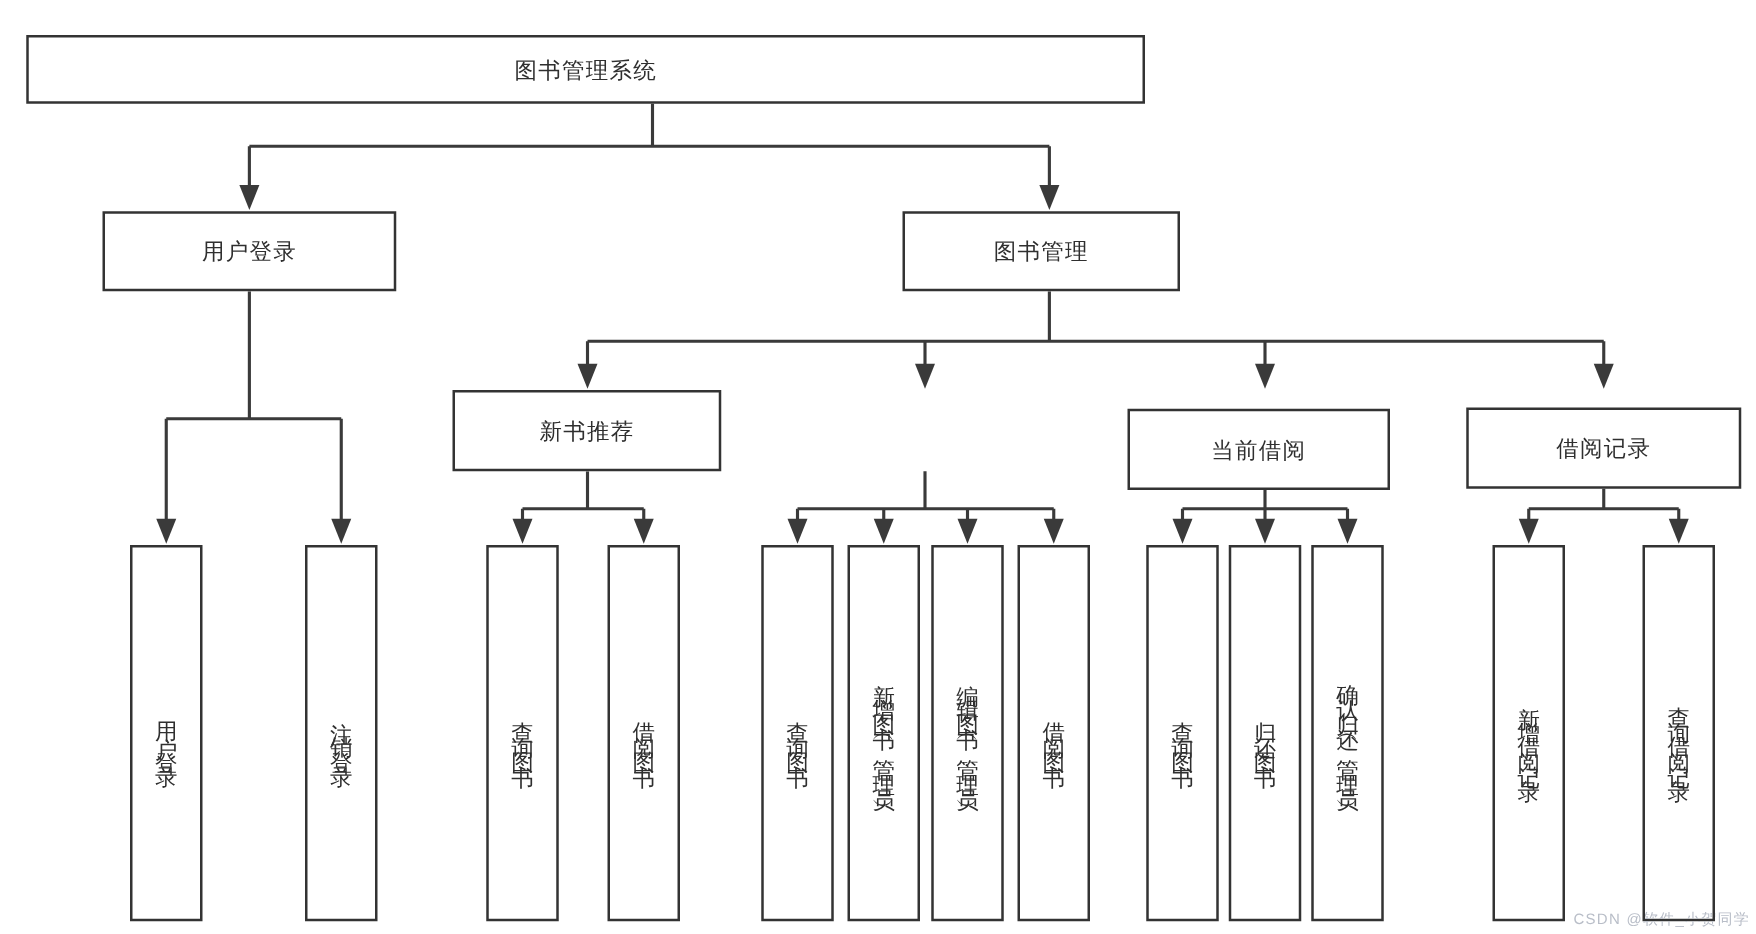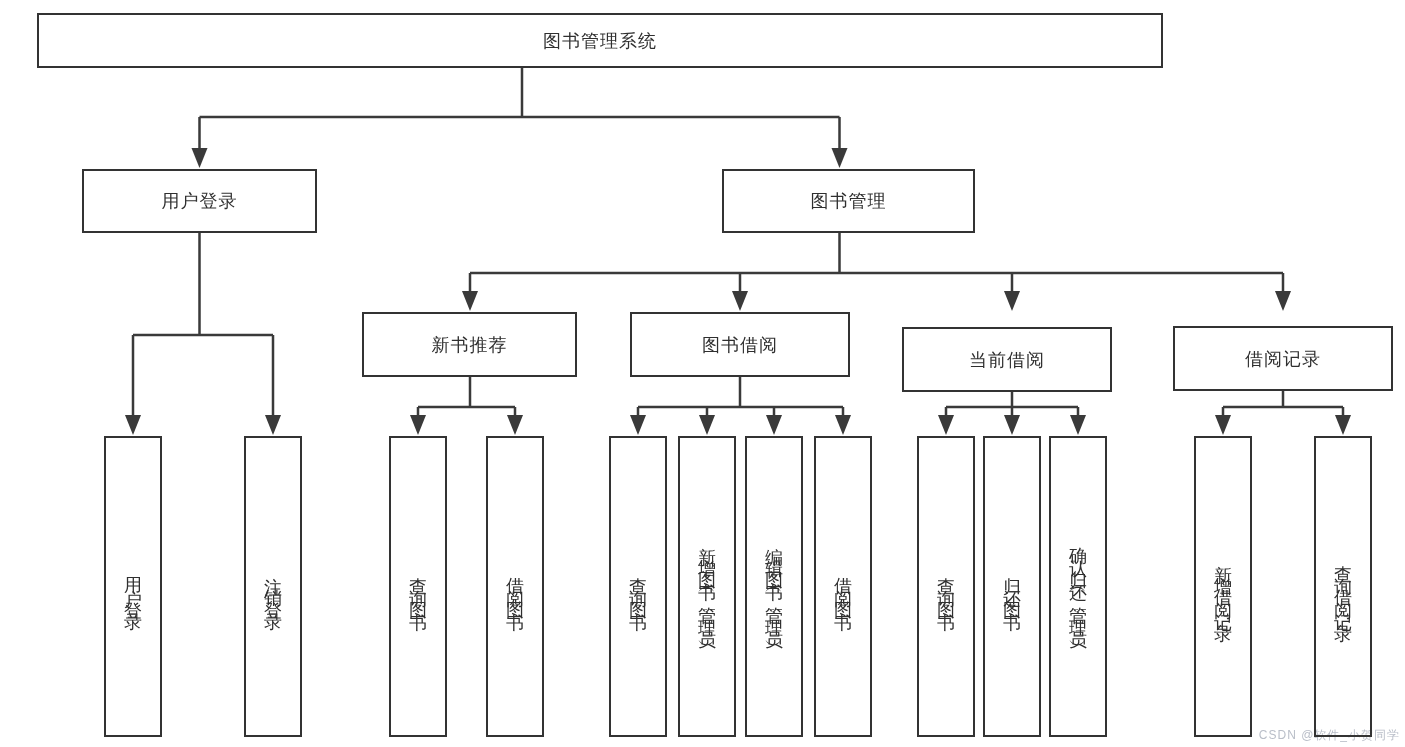--- a/index.html
+++ b/index.html
@@ -84,36 +84,33 @@
     <path class="cpath" d="M1012 377 V407 M946 407 H1078 M946 407 V417 M1012 407 V417 M1078 407 V417"></path>
     <polygon class="arrow" points="938,415 954,415 946,435"></polygon>
     <polygon class="arrow" points="1004,415 1020,415 1012,435"></polygon>
     <polygon class="arrow" points="1070,415 1086,415 1078,435"></polygon>
 
     <path class="cpath" d="M1283 377 V407 M1223 407 H1343 M1223 407 V417 M1343 407 V417"></path>
     <polygon class="arrow" points="1215,415 1231,415 1223,435"></polygon>
     <polygon class="arrow" points="1335,415 1351,415 1343,435"></polygon>
   </svg>
 
-  <div class="node h" style="left:21px;top:13px;width:1126px;height:55px;margin-left:16px;">
+  <div class="node h" style="left:21px;top:28px;width:895px;height:55px;">
     <span>图书管理系统</span>
   </div>
 
   <div class="node h" style="left:82px;top:169px;width:235px;height:64px;">
     <span>用户登录</span>
   </div>
-  <div class="node h" style="left:722px;top:169px;width:253px;height:64px;">
+  <div class="node h" style="left:722px;top:169px;width:222px;height:64px;">
     <span>图书管理</span>
   </div>
 
   <div class="node h" style="left:362px;top:312px;width:215px;height:65px;">
     <span>新书推荐</span>
-  </div>
-  <div class="node h" style="left:630px;top:312px;width:220px;height:65px;">
-    <span>图书借阅</span>
   </div>
   <div class="node h" style="left:902px;top:327px;width:210px;height:65px;align-items:center;">
     <span>当前借阅</span>
   </div>
   <div class="node h" style="left:1173px;top:312px;width:220px;height:65px;margin-top:14px;">
     <span>借阅记录</span>
   </div>
 
   <div class="node leaf" style="left:104px;top:436px;width:58px;height:301px;">
     <span class="vtext">用户登录</span>

